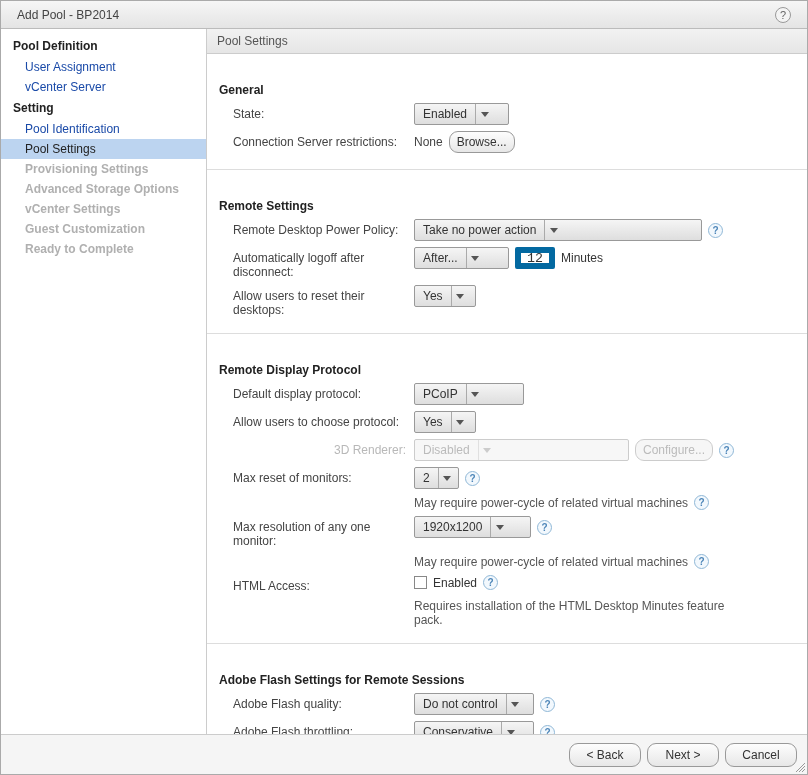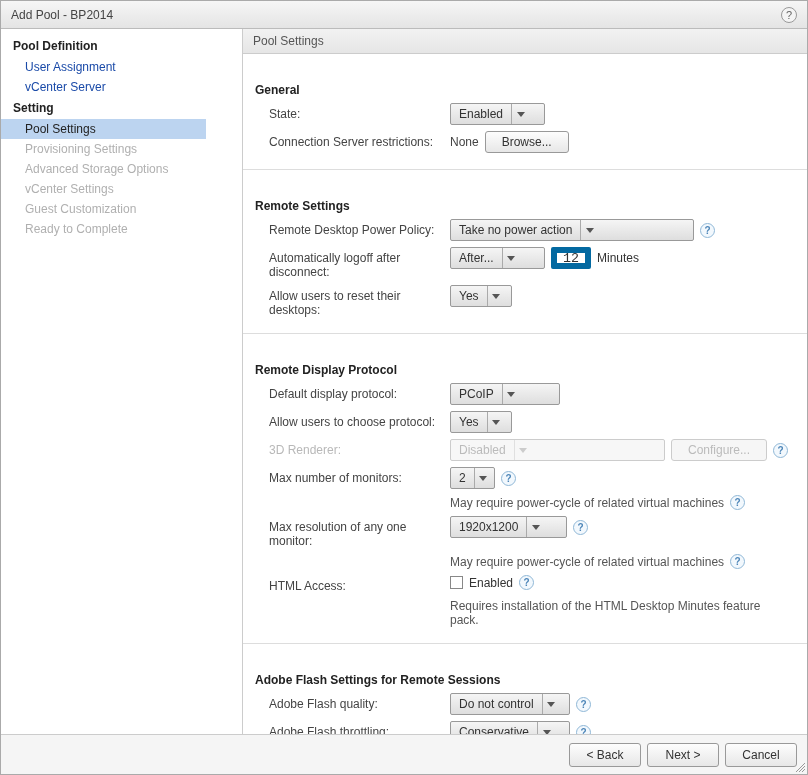--- a/index.html
+++ b/index.html
@@ -15,53 +15,52 @@
     border: 1px solid #aaa;
     display: flex; flex-direction: column;
     position: relative;
     background: #fff;
   }
   .titlebar {
     height: 28px;
     background: linear-gradient(to bottom, #f6f6f6, #e4e4e4);
     border-bottom: 1px solid #bbb;
     display: flex; align-items: center;
-    padding: 0 10px;
+    padding: 0 16px;
   }
   .titlebar .title { color: #444; }
   .titlebar .help {
     margin-left: auto;
     width: 16px; height: 16px;
     border: 1px solid #999; border-radius: 50%;
     display: flex; align-items: center; justify-content: center;
     color: #666; font-size: 11px;
     cursor: pointer;
     background: #f4f4f4;
   }
   .body {
     flex: 1; display: flex;
     overflow: hidden;
-    gap: 36px;
   }
   .sidebar {
     width: 205px;
     background: #fff;
     padding: 6px 0;
   }
   .sidebar .group-h {
     font-weight: bold; color: #222;
     padding: 4px 10px 4px 12px;
   }
   .sidebar .item {
     padding: 3px 10px 3px 24px;
     cursor: pointer;
   }
   .sidebar .link { color: #1a4aa8; }
   .sidebar .selected { background: #bcd4f0; color: #222; }
-  .sidebar .disabled { color: #b0b0b0; cursor: default; }
+  .sidebar .disabled { color: #b0b0b0; cursor: default; font-weight: bold; }
   .main {
     flex: 1;
     display: flex; flex-direction: column;
     border-left: 1px solid #ccc;
     overflow-y: auto;
   }
   .main-header {
     background: linear-gradient(to bottom, #f2f2f2, #e6e6e6);
     border-bottom: 1px solid #ccc;
     padding: 5px 10px;
@@ -79,21 +78,21 @@
   }
   .row {
     display: flex; align-items: flex-start;
     margin: 6px 0;
   }
   .label-col {
     width: 195px;
     padding: 4px 8px 0 14px;
     color: #444;
   }
-  .label-col.disabled { color: #b8b8b8; }
+  .label-col.disabled { color: #b8b8b8; text-align: right; }
   .ctrl-col {
     flex: 1;
     display: flex; align-items: center;
     flex-wrap: wrap;
     gap: 6px;
   }
   .note-row .ctrl-col { padding-left: 0; align-items: flex-end; }
   .select {
     display: inline-flex; align-items: center;
     background: linear-gradient(to bottom, #f5f5f5, #dedede);
@@ -122,23 +121,23 @@
     width: 0; height: 0;
     border-left: 4px solid transparent;
     border-right: 4px solid transparent;
     border-top: 5px solid #555;
   }
   .select.disabled .arrow-down { border-top-color: #ccc; }
   .btn {
     display: inline-flex; align-items: center; justify-content: center;
     background: linear-gradient(to bottom, #fdfdfd, #e7e7e7);
     border: 1px solid #999;
-    border-radius: 3px;
+    border-radius: 9px;
     height: 22px;
-    padding: 0 16px;
+    padding: 0 7px;
     cursor: pointer;
     color: #333;
   }
   .btn.disabled {
     background: #f6f6f6; border-color: #ccc; color: #bbb; cursor: default;
   }
   .text-input {
     height: 22px; border: 6px solid #0369a1; border-radius: 2px;
     padding: 0 6px; background: #fff; color: #333; font-family: Liberation Mono, monospace;
   }
@@ -185,20 +184,21 @@
     <span class="title">Add Pool - BP2014</span>
     <span class="help">?</span>
   </div>
 
   <div class="body">
     <div class="sidebar">
       <div class="group-h">Pool Definition</div>
       <div class="item link">User Assignment</div>
       <div class="item link">vCenter Server</div>
       <div class="group-h">Setting</div>
+      <div class="item link">Pool Identification</div>
       <div class="item selected">Pool Settings</div>
       <div class="item disabled">Provisioning Settings</div>
       <div class="item disabled">Advanced Storage Options</div>
       <div class="item disabled">vCenter Settings</div>
       <div class="item disabled">Guest Customization</div>
       <div class="item disabled">Ready to Complete</div>
     </div>
 
     <div class="main">
       <div class="main-header">Pool Settings</div>
@@ -223,21 +223,21 @@
             <span class="btn">Browse...</span>
           </div>
         </div>
       </div>
 
       <div class="section">
         <div class="section-title">Remote Settings</div>
         <div class="row">
           <div class="label-col">Remote Desktop Power Policy:</div>
           <div class="ctrl-col">
-            <div class="select" style="width:244px">
+            <div class="select" style="width:288px">
               <span class="sel-text">Take no power action</span>
               <span class="sel-arrow">
                   <span class="arrow-down"></span>
                 </span>
             </div>
             <span class="help-inline">?</span>
           </div>
         </div>
         <div class="row">
           <div class="label-col">Automatically logoff after disconnect:</div>
@@ -296,21 +296,21 @@
               <span class="sel-text">Disabled</span>
               <span class="sel-arrow">
                   <span class="arrow-down"></span>
                 </span>
             </div>
             <span class="btn disabled">Configure...</span>
             <span class="help-inline">?</span>
           </div>
         </div>
         <div class="row">
-          <div class="label-col">Max number of monitors:</div>
+          <div class="label-col">Max reset of monitors:</div>
           <div class="ctrl-col">
             <div class="select" style="width:45px">
               <span class="sel-text">2</span>
               <span class="sel-arrow">
                   <span class="arrow-down"></span>
                 </span>
             </div>
             <span class="help-inline">?</span>
           </div>
         </div>

